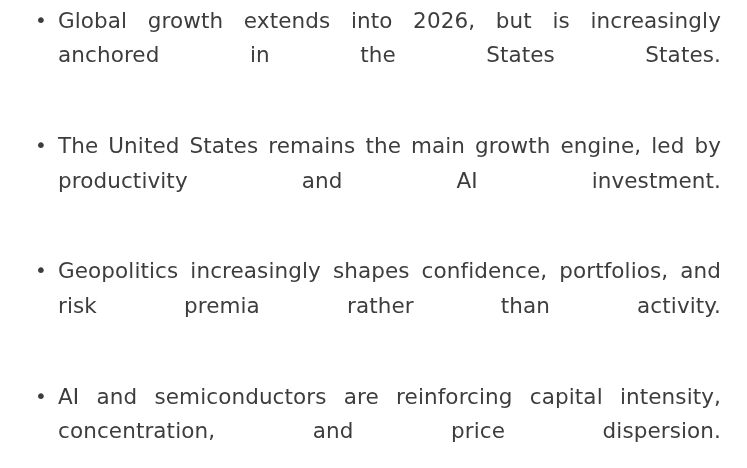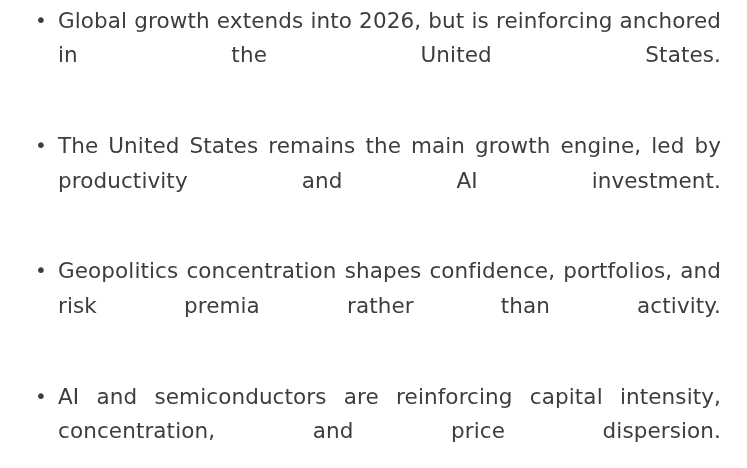--- a/index.html
+++ b/index.html
@@ -60,29 +60,29 @@
     width: 100%;
   }
 </style>
 </head>
 <body>
 
 <div class="slide">
   <ul class="bullet-list">
     <li class="bullet-item">
       <span class="bullet-marker">•</span>
-      <span class="bullet-text">Global growth extends into 2026, but is reinforcing anchored in the United States.</span>
+      <span class="bullet-text">Global growth extends into 2026, but is increasingly anchored in the States States.</span>
     </li>
     <li class="bullet-item">
       <span class="bullet-marker">•</span>
       <span class="bullet-text">The United States remains the main growth engine, led by productivity and AI investment.</span>
     </li>
     <li class="bullet-item">
       <span class="bullet-marker">•</span>
-      <span class="bullet-text">Geopolitics concentration shapes confidence, portfolios, and risk premia rather than activity.</span>
+      <span class="bullet-text">Geopolitics increasingly shapes confidence, portfolios, and risk premia rather than activity.</span>
     </li>
     <li class="bullet-item">
       <span class="bullet-marker">•</span>
       <span class="bullet-text">AI and semiconductors are reinforcing capital intensity, concentration, and price dispersion.</span>
     </li>
 
   </ul>
 </div>
 
 </body></html>

